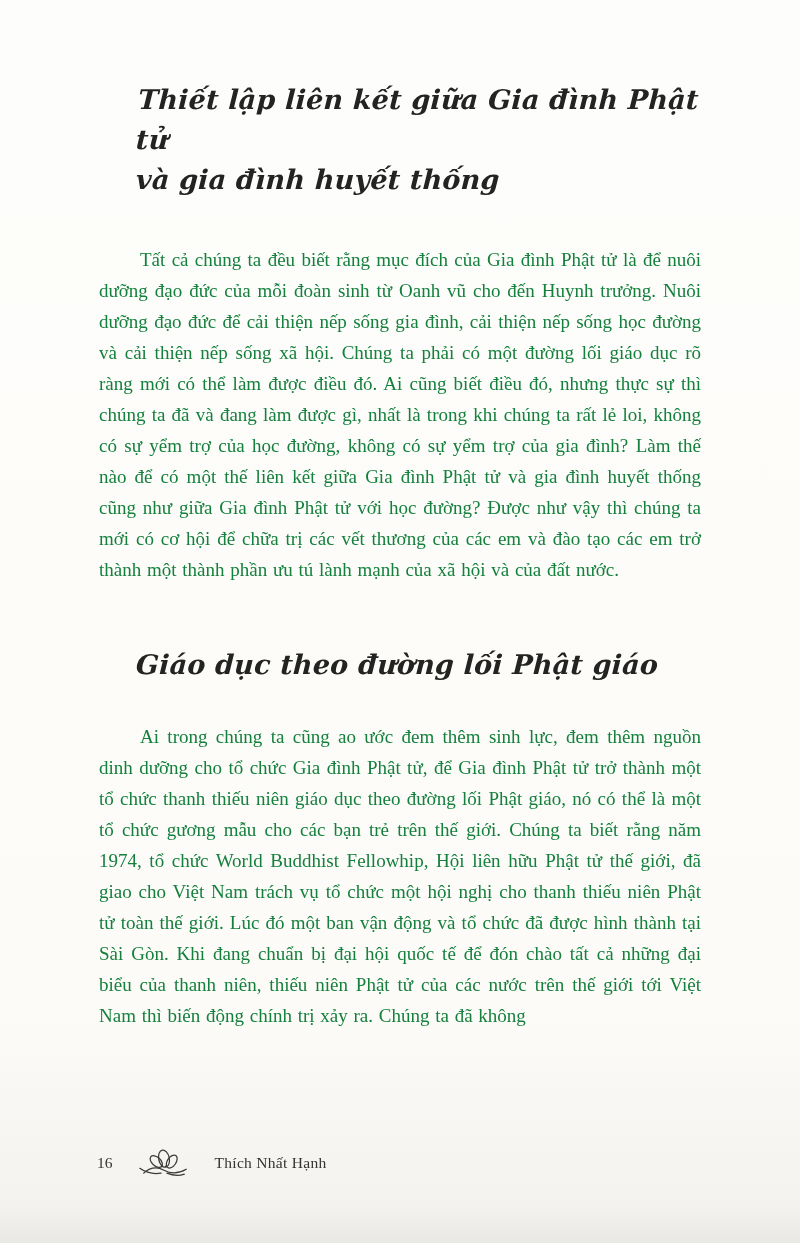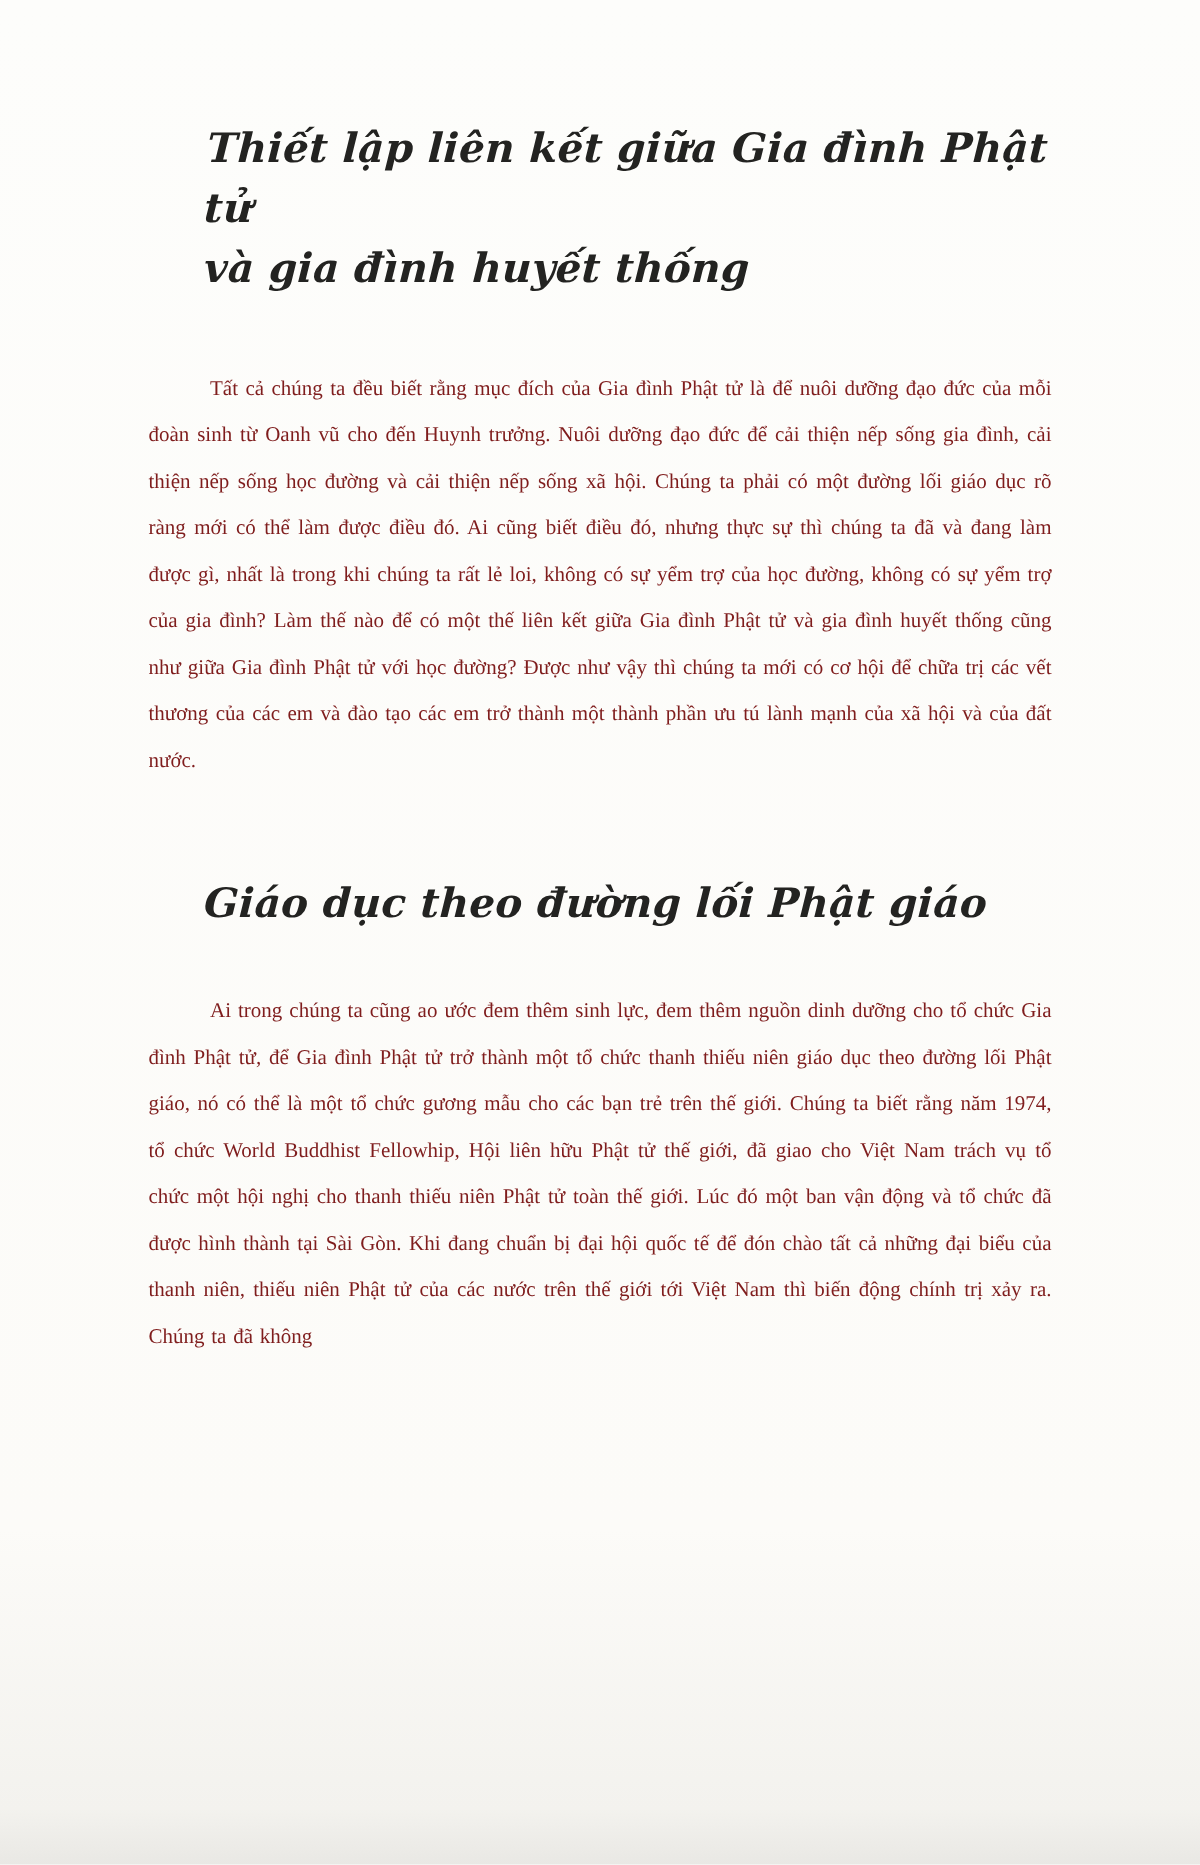--- a/index.html
+++ b/index.html
@@ -39,25 +39,25 @@
     display: block;
     transform: skewX(-3deg);
     transform-origin: left bottom;
   }
   .script-heading.second {
     margin-top: 60px;
     margin-bottom: 36px;
   }
   .body-text {
     margin: 0;
-    font-size: 14px;
+    font-size: 19px;
     line-height: 31px;
     text-align: justify;
     text-indent: 41px;
-    color: #7f1d1d;
+    color: #15803d;
     word-spacing: 1px;
   }
   .page-footer {
     position: absolute;
     left: 97px;
     top: 1146px;
     display: flex;
     align-items: center;
     height: 34px;
   }
@@ -91,13 +91,35 @@
     <p class="body-text">Tất cả chúng ta đều biết rằng mục đích của Gia đình Phật tử là để nuôi dưỡng đạo đức của mỗi đoàn sinh từ Oanh vũ cho đến Huynh trưởng. Nuôi dưỡng đạo đức để cải thiện nếp sống gia đình, cải thiện nếp sống học đường và cải thiện nếp sống xã hội. Chúng ta phải có một đường lối giáo dục rõ ràng mới có thể làm được điều đó. Ai cũng biết điều đó, nhưng thực sự thì chúng ta đã và đang làm được gì, nhất là trong khi chúng ta rất lẻ loi, không có sự yểm trợ của học đường, không có sự yểm trợ của gia đình? Làm thế nào để có một thế liên kết giữa Gia đình Phật tử và gia đình huyết thống cũng như giữa Gia đình Phật tử với học đường? Được như vậy thì chúng ta mới có cơ hội để chữa trị các vết thương của các em và đào tạo các em trở thành một thành phần ưu tú lành mạnh của xã hội và của đất nước.</p>
 
     <h2 class="script-heading second">
       <span class="hline">Giáo dục theo đường lối Phật giáo</span>
     </h2>
 
     <p class="body-text">Ai trong chúng ta cũng ao ước đem thêm sinh lực, đem thêm nguồn dinh dưỡng cho tổ chức Gia đình Phật tử, để Gia đình Phật tử trở thành một tổ chức thanh thiếu niên giáo dục theo đường lối Phật giáo, nó có thể là một tổ chức gương mẫu cho các bạn trẻ trên thế giới. Chúng ta biết rằng năm 1974, tổ chức World Buddhist Fellowhip, Hội liên hữu Phật tử thế giới, đã giao cho Việt Nam trách vụ tổ chức một hội nghị cho thanh thiếu niên Phật tử toàn thế giới. Lúc đó một ban vận động và tổ chức đã được hình thành tại Sài Gòn. Khi đang chuẩn bị đại hội quốc tế để đón chào tất cả những đại biểu của thanh niên, thiếu niên Phật tử của các nước trên thế giới tới Việt Nam thì biến động chính trị xảy ra. Chúng ta đã không</p>
 
   </main>
 
+  <footer class="page-footer">
+    <span class="page-number">16</span>
+
+    <span class="flower">
+      <svg width="58" height="32" viewBox="0 0 60 33" aria-hidden="true">
+        <g fill="none" stroke="#3a3a36" stroke-width="1.3" stroke-linecap="round">
+          <ellipse cx="30" cy="12" rx="5.5" ry="9" transform="rotate(-12 30 12)"></ellipse>
+          <ellipse cx="22" cy="15" rx="4.5" ry="7.5" transform="rotate(-48 22 15)"></ellipse>
+          <ellipse cx="38" cy="15" rx="4.5" ry="7.5" transform="rotate(34 38 15)"></ellipse>
+          <path d="M9 27 Q19 18 30 24 Q41 30 53 23"></path>
+          <path d="M5 22 Q15 29 27 27"></path>
+          <path d="M33 27 Q43 31 51 28"></path>
+        </g>
+        <g fill="#3a3a36">
+          <circle cx="28" cy="20" r="1"></circle>
+          <circle cx="32" cy="20" r="1"></circle>
+        </g>
+      </svg>
+    </span>
+
+    <span class="author">Thích Nhất Hạnh</span>
+  </footer>
 </div>
 
 </body></html>

